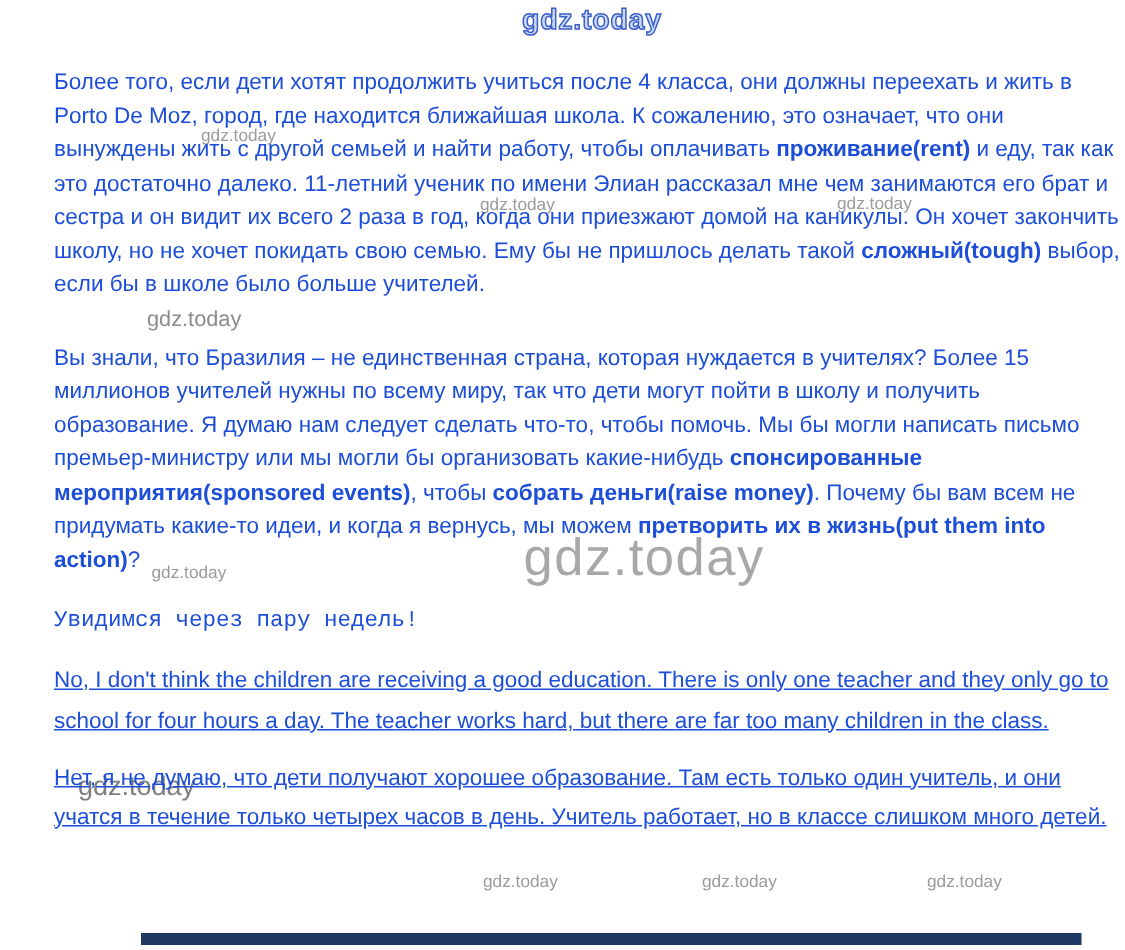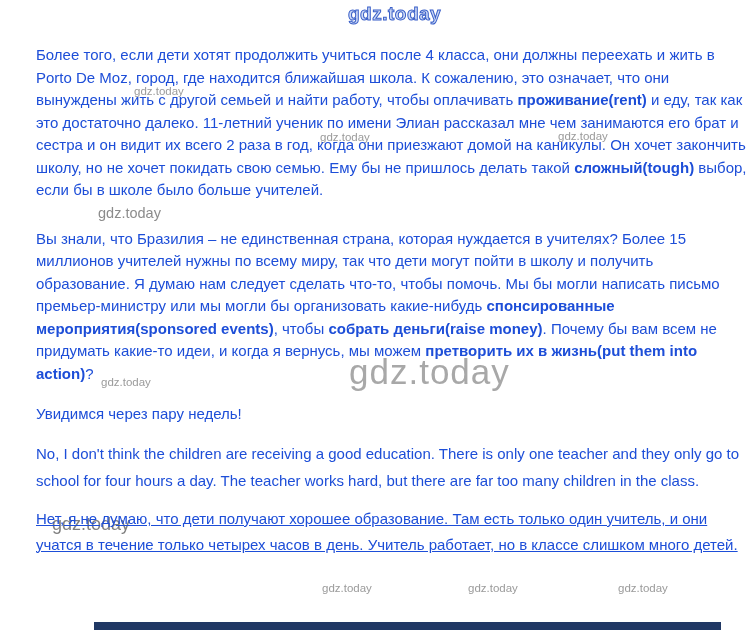--- a/index.html
+++ b/index.html
@@ -17,23 +17,23 @@
     position:absolute;
     left:20px; top:44px;
     width:712px;
     color:#1d4ed8;
     font-size:15px;
     z-index:2;
   }
   .para { line-height:22.5px; }
   .para b { font-weight:bold; }
   .p2 { margin-top:26px; }
-  .p3 { margin-top:18px; }
+  .p3 { margin-top:18px;font-family:Liberation Mono, monospace; }
   .p4 { margin-top:20px; }
-  .p5 { margin-top:14px; line-height:27px; }
+  .p5 { margin-top:14px; line-height:27px;text-decoration:underline; }
   .p6 { margin-top:12px; line-height:26px;text-decoration:underline; }
 
   .wm {
     position:absolute;
     color:#9b9b9b;
     pointer-events:none;
     white-space:nowrap;
     z-index:1;
     font-family:"Liberation Sans", sans-serif;
   }

